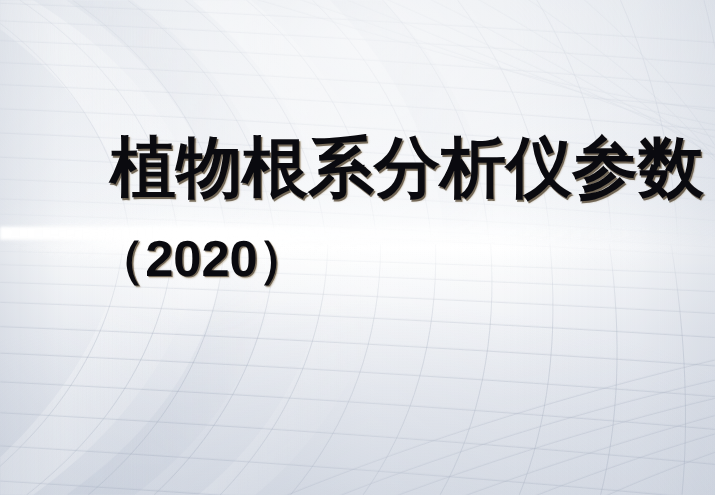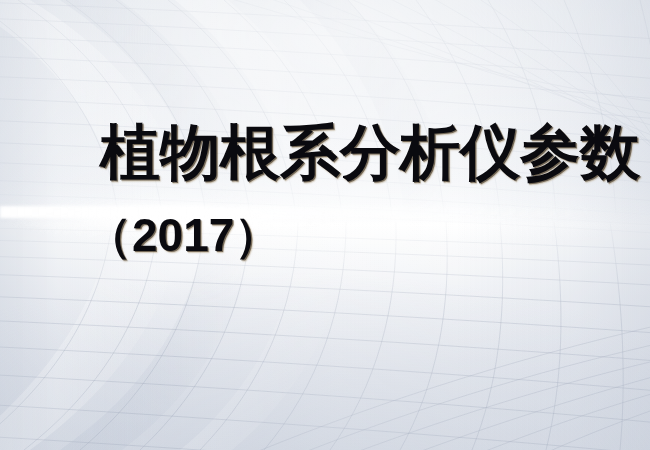--- a/index.html
+++ b/index.html
@@ -250,16 +250,16 @@
     </svg>
   </div>
 
   <div class="bg-layer bg-hshade"></div>
   <div class="bg-layer bg-vign"></div>
   <div class="bg-layer bg-streak"></div>
   <div class="bg-layer bg-streak2"></div>
 
   <div class="title-block">
     <div class="title-line title-line-1">植物根系分析仪参数</div>
-    <div class="title-line title-line-2">（2017）</div>
+    <div class="title-line title-line-2">（2020）</div>
   </div>
 
 </div>
 
 </body></html>

